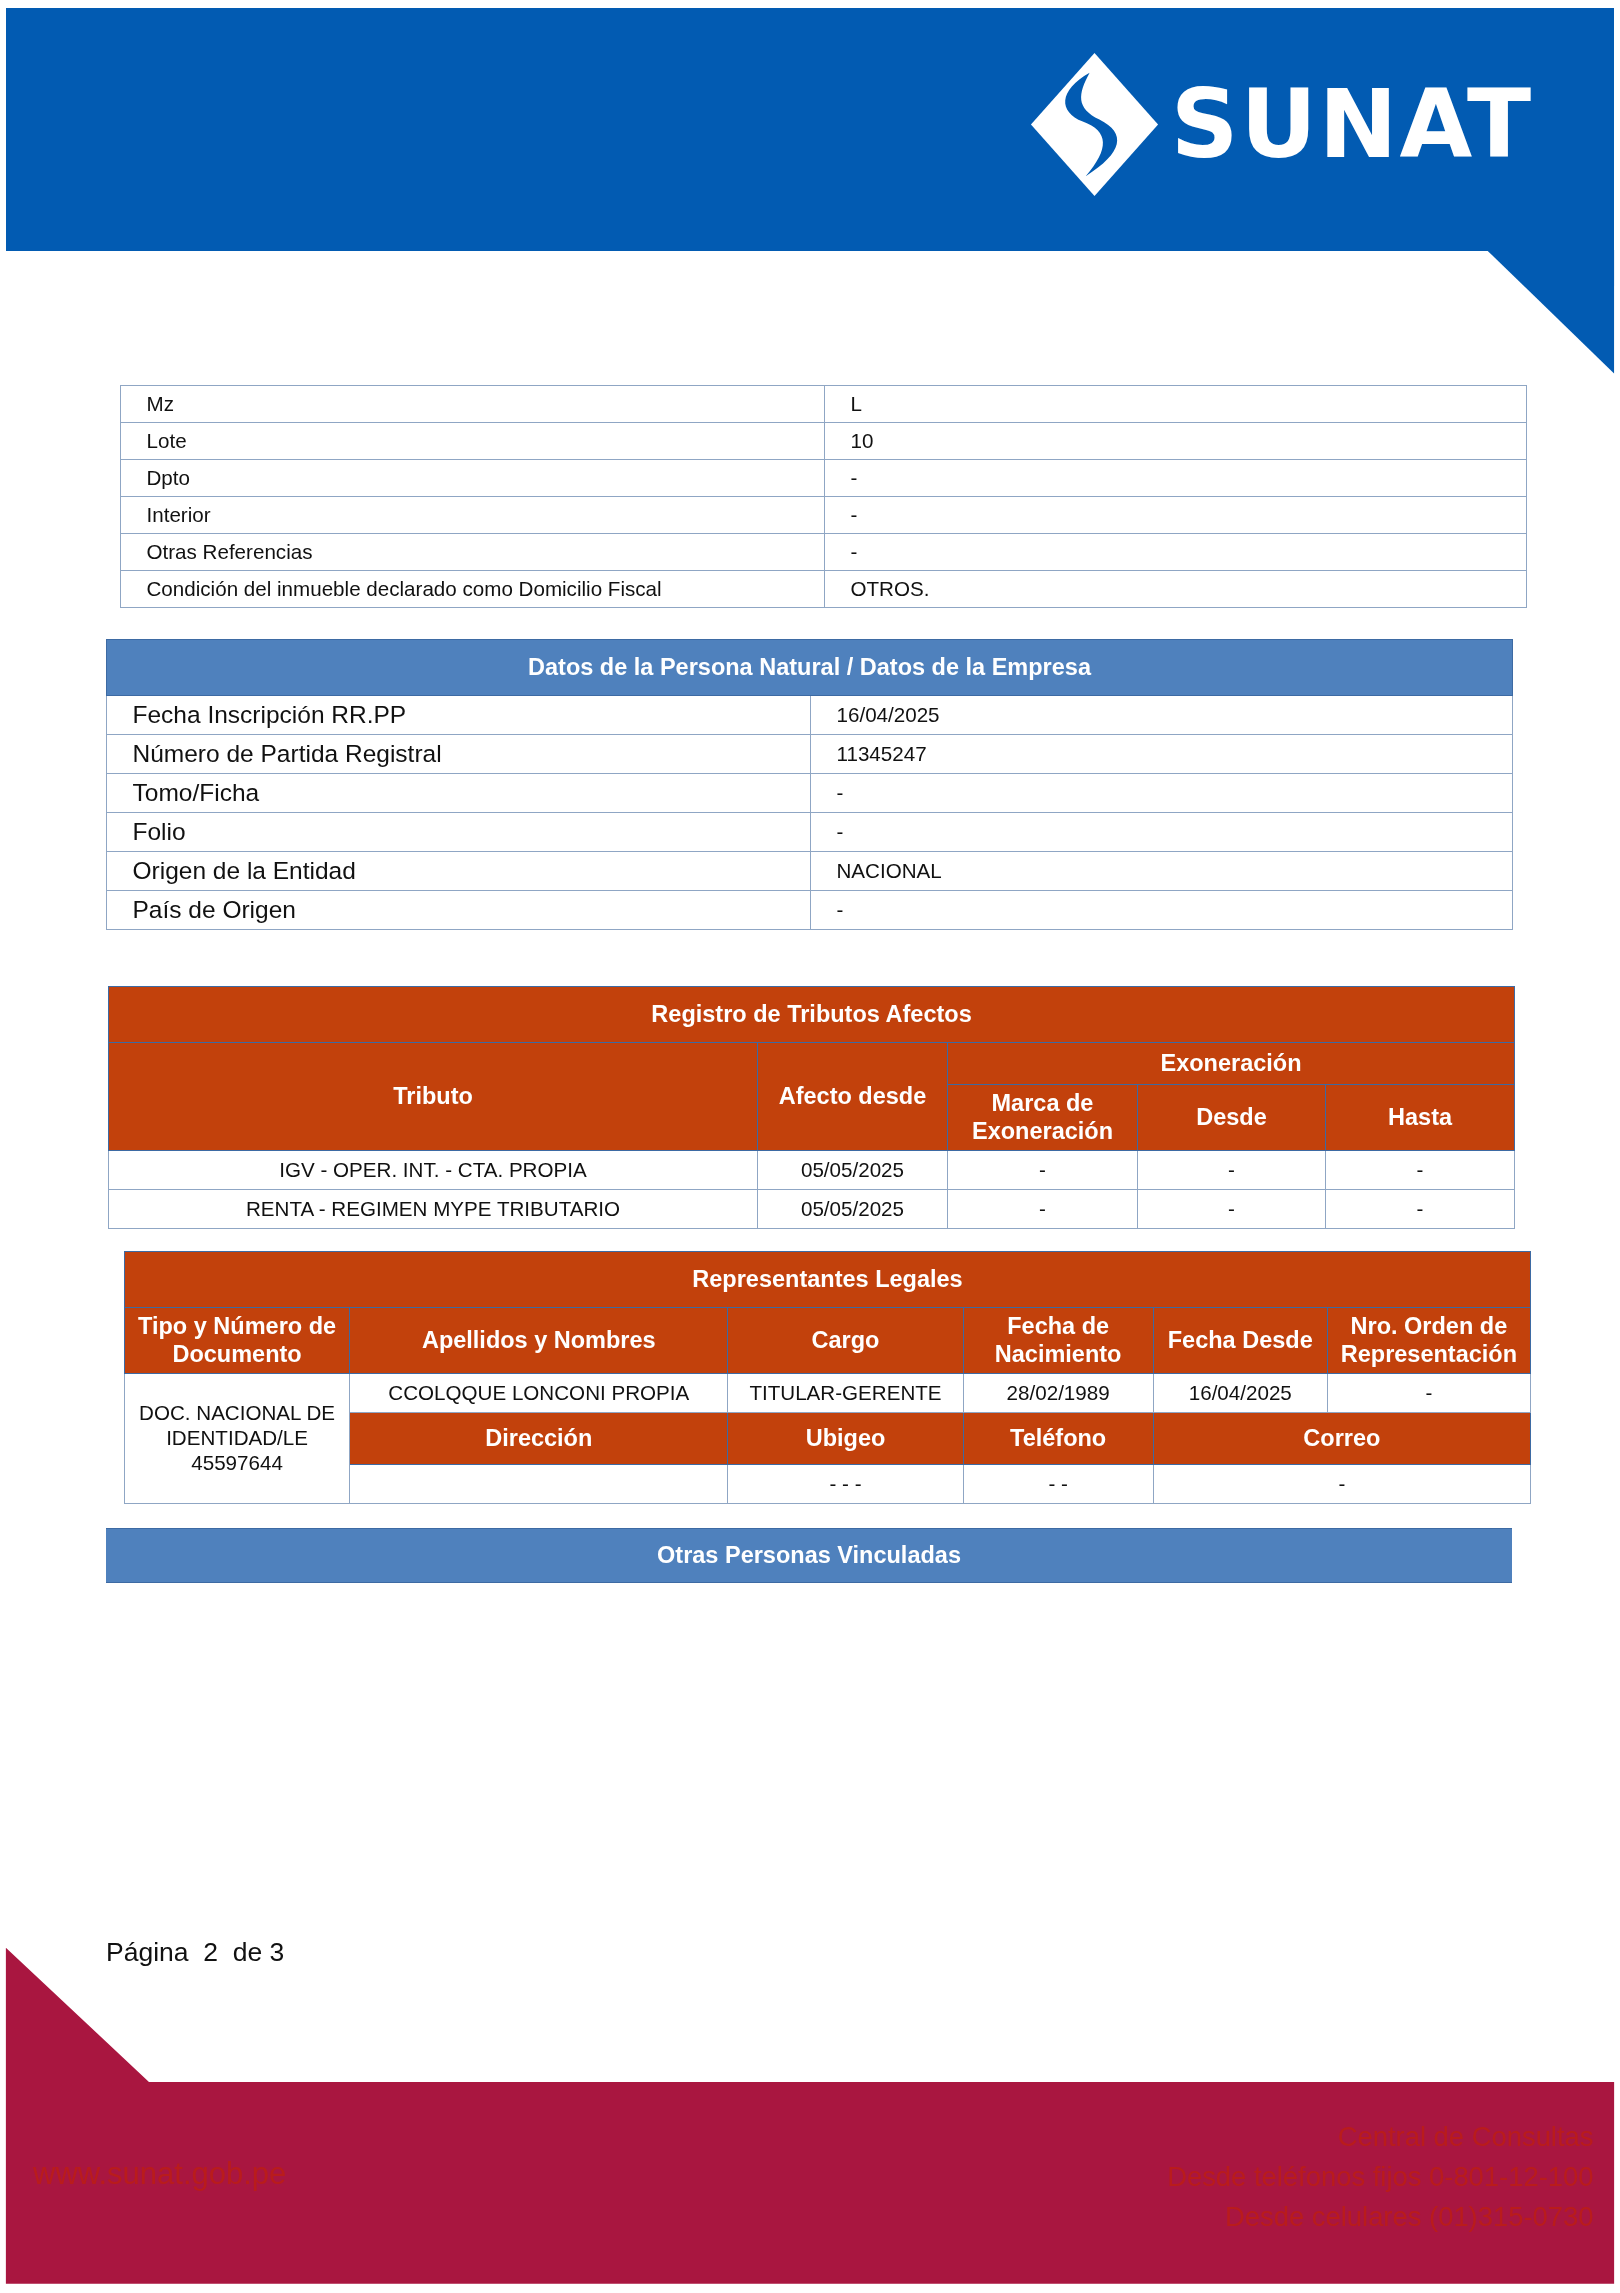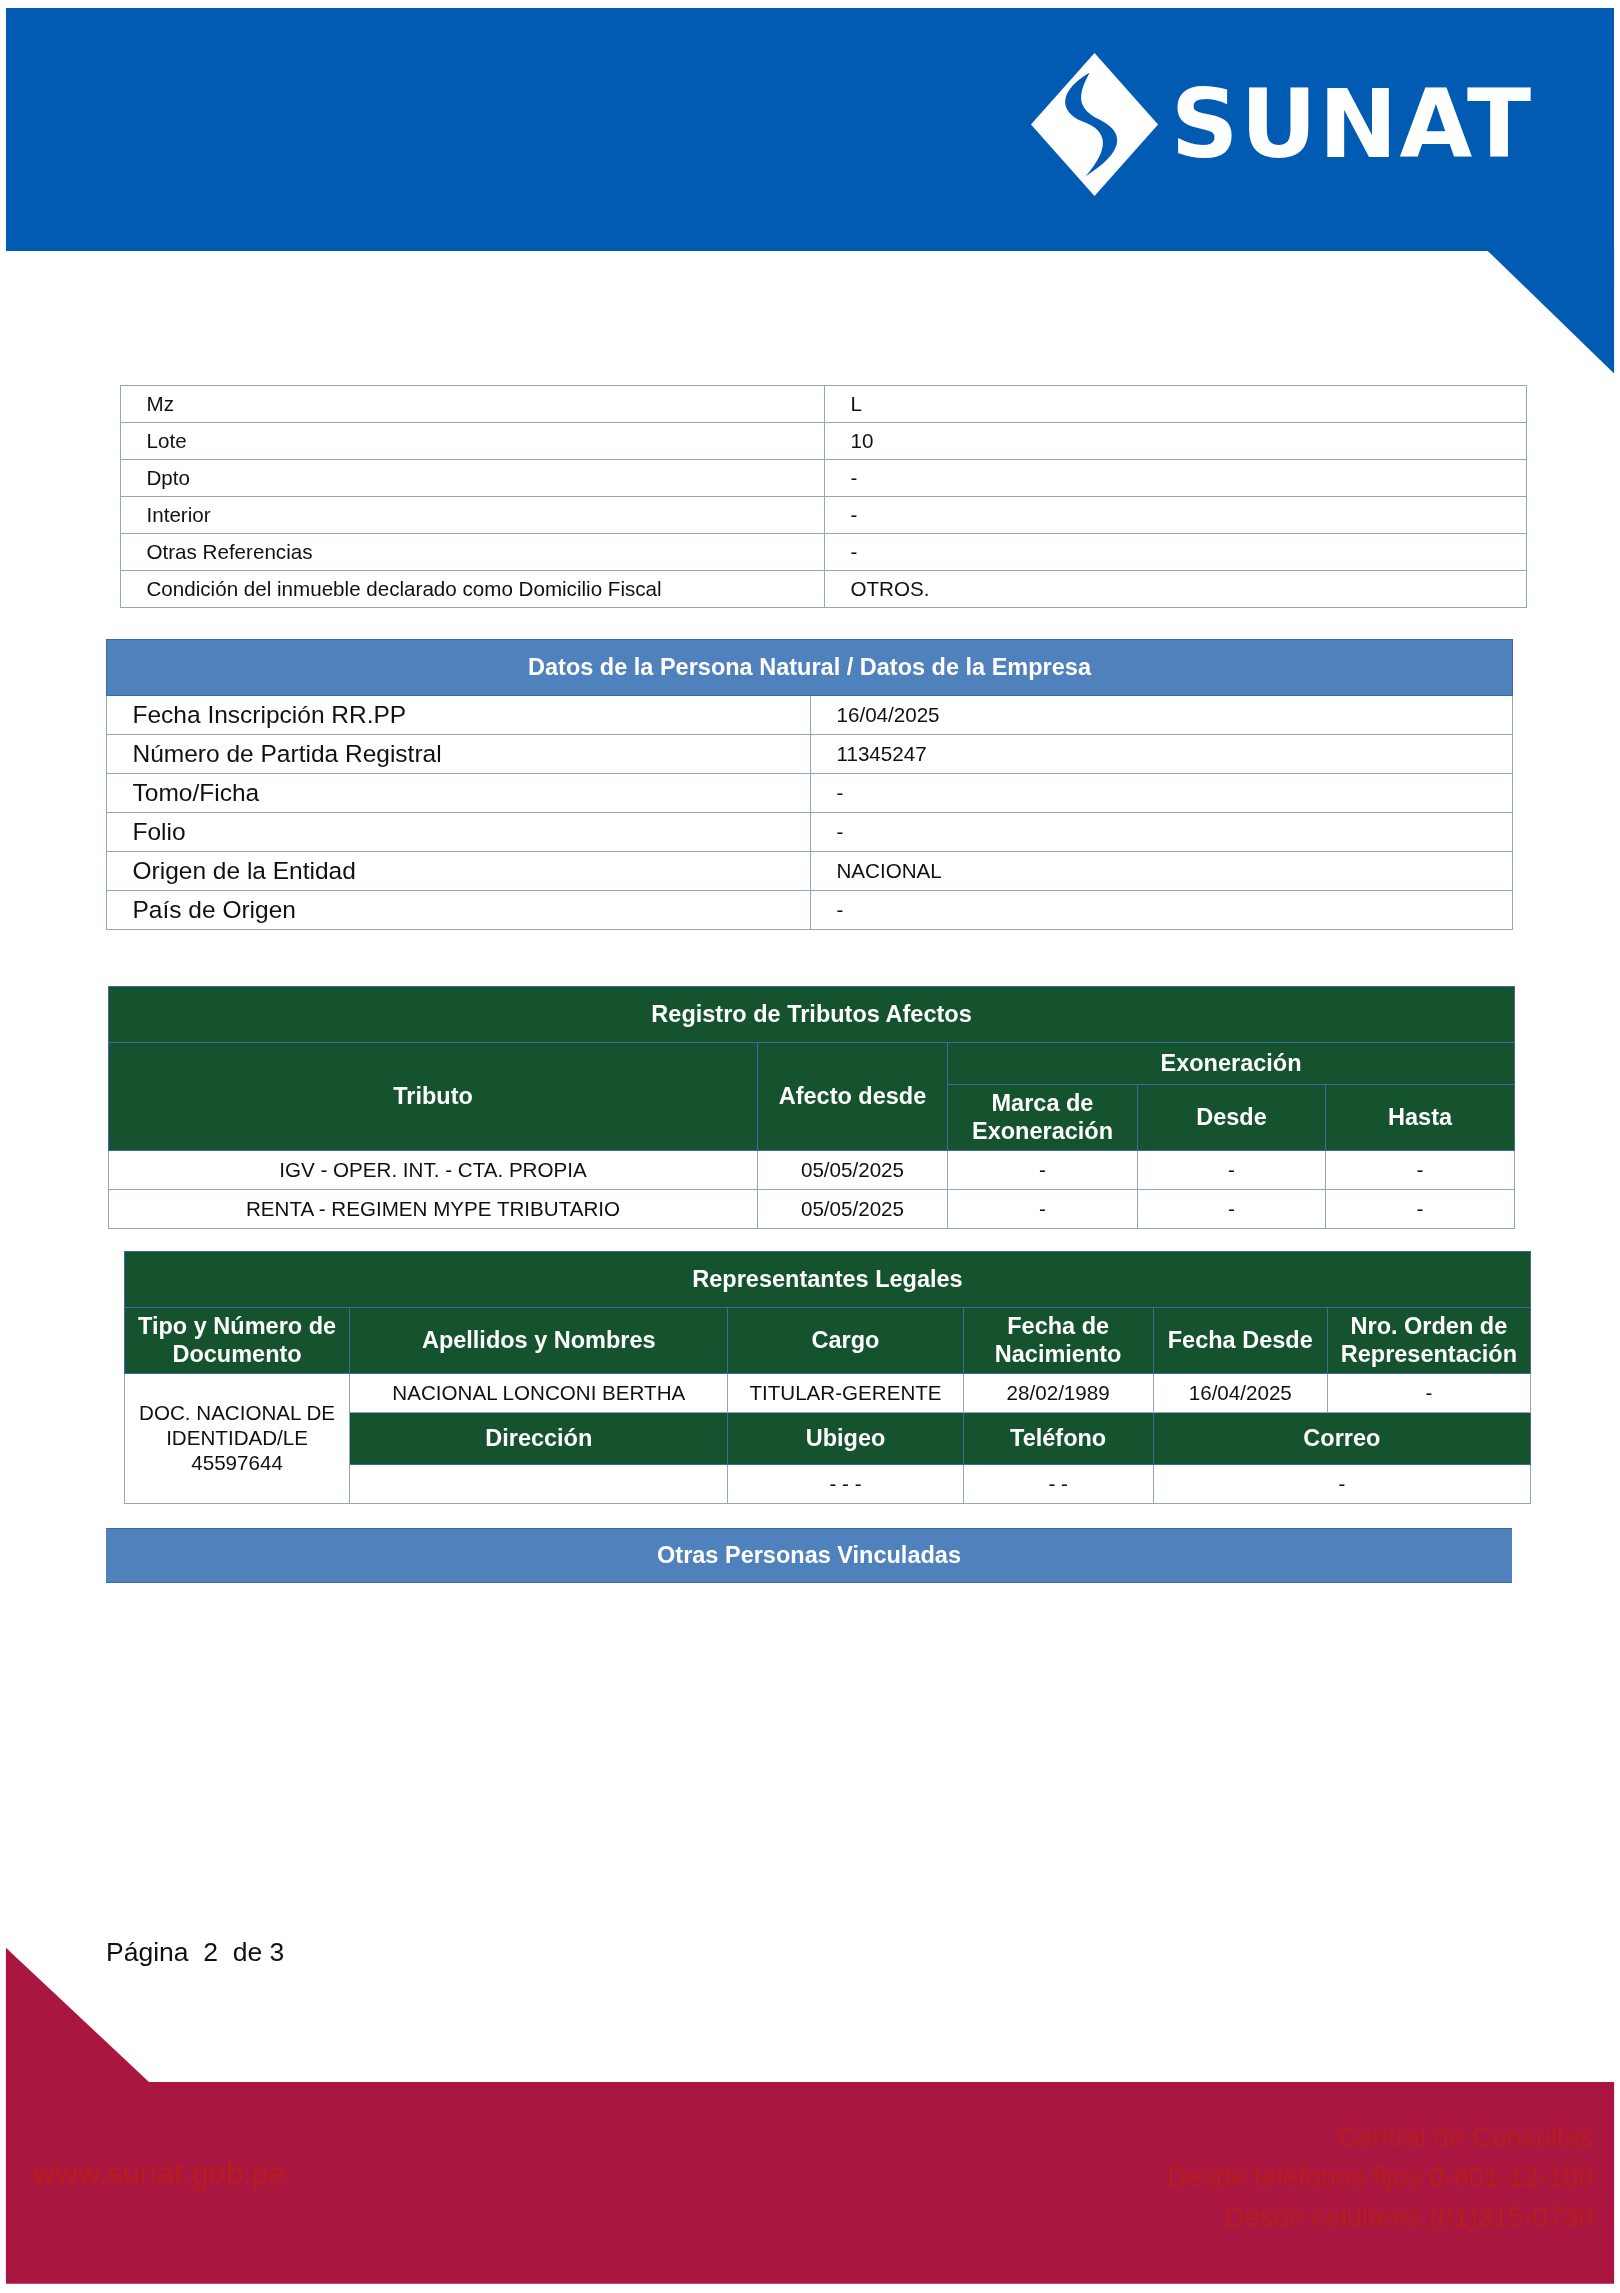--- a/index.html
+++ b/index.html
@@ -17,21 +17,21 @@
   
   table { border-collapse: collapse; position: absolute; table-layout: fixed; }
   td, th { border: 1.5px solid #8fa6c4; }
   .kv td { height: 36px; padding: 0 0 0 25.5px; font-size: 20.6px; }
   .kv td.v { padding-left: 25.5px; }
   .kv2 td { height: 36px; font-size: 24.5px; padding-left: 25.5px; }
   .kv2 td.v { font-size: 20.6px; }
   .blue-head { background: #4f81bd; color: #fff; font-weight: bold; font-size: 23.5px; text-align: center;
                border-color: #3d6aa3; }
   .grid td, .grid th { text-align: center; font-size: 20.6px; }
-  .grid th { background: #14532d; color: #fff; font-weight: bold; font-size: 23.5px; border-color: #3d6aa3; line-height: 1.15; }
+  .grid th { background: #c2410c; color: #fff; font-weight: bold; font-size: 23.5px; border-color: #3d6aa3; line-height: 1.15; }
   .grid td { height: 36px; border-radius: 17px; }
 
   #t1 { left: 120px; top: 385px; width: 1406px; }
   #t2 { left: 106px; top: 639px; width: 1406px; }
   #t3 { left: 108px; top: 986px; width: 1407px; }
   #t4 { left: 108px; top: 1251px; width: 1407px; margin-left: 16px; }
   .bar { position: absolute; left: 106px; top: 1528px; width: 1406px; height: 53px; background: #4f81bd;
          color: #fff; font-weight: bold; font-size: 23.5px; display: flex; align-items: center; justify-content: center;
          border-top: 1.5px solid #3d6aa3; border-bottom: 1.5px solid #3d6aa3; }
 
@@ -187,21 +187,21 @@
       <th>Apellidos y Nombres</th>
       <th>Cargo</th>
       <th>Fecha de Nacimiento</th>
       <th>Fecha Desde</th>
       <th>Nro. Orden de Representación</th>
     </tr>
   </thead>
   <tbody>
     <tr>
       <td rowspan="3" style="vertical-align:middle; line-height:1.2">DOC. NACIONAL DE IDENTIDAD/LE 45597644</td>
-      <td style="height:35px">NACIONAL LONCONI BERTHA</td>
+      <td style="height:35px">CCOLQQUE LONCONI PROPIA</td>
       <td>TITULAR-GERENTE</td>
       <td>28/02/1989</td>
       <td>16/04/2025</td>
       <td>-</td>
     </tr>
     <tr>
       <th style="height:49px">Dirección</th>
       <th>Ubigeo</th>
       <th>Teléfono</th>
       <th colspan="2">Correo</th>

